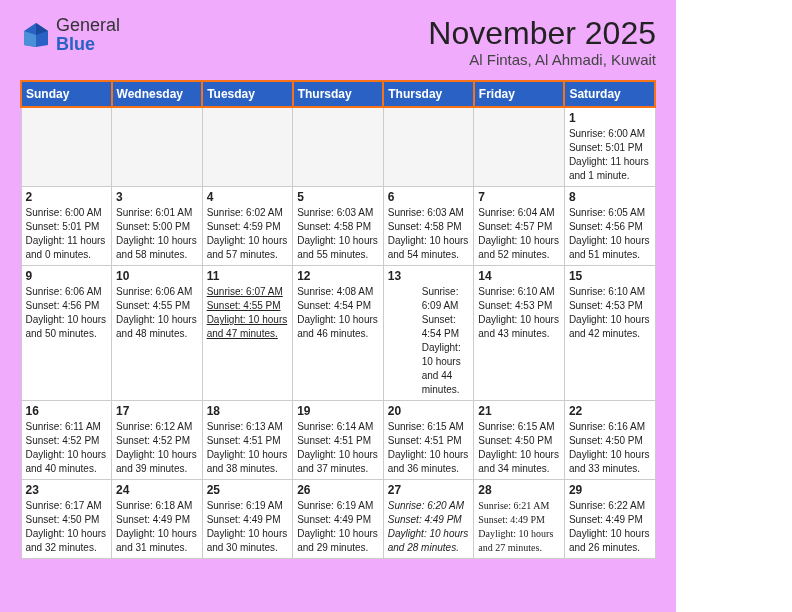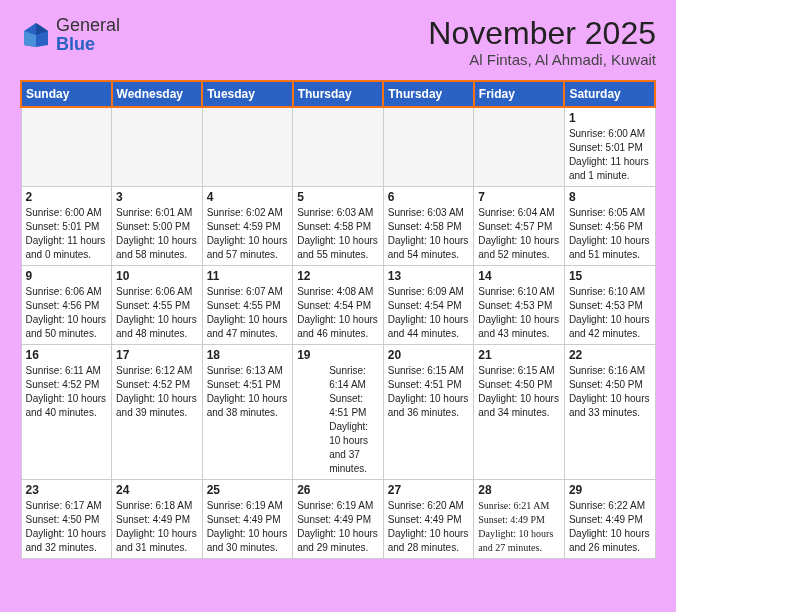--- a/index.html
+++ b/index.html
@@ -205,35 +205,35 @@
           </td>
           <td>
             <span class="day-number">10</span>
             <div class="day-info" style="white-space: pre-line;">Sunrise: 6:06 AM
 Sunset: 4:55 PM
 Daylight: 10 hours
 and 48 minutes.</div>
           </td>
           <td>
             <span class="day-number">11</span>
-            <div class="day-info" style="white-space: pre-line;">Sunrise: 6:07 AM
+            <div class="day-info" style="white-space: pre-line; text-decoration: underline;">Sunrise: 6:07 AM
 Sunset: 4:55 PM
 Daylight: 10 hours
 and 47 minutes.</div>
           </td>
           <td>
             <span class="day-number">12</span>
             <div class="day-info" style="white-space: pre-line;">Sunrise: 4:08 AM
 Sunset: 4:54 PM
 Daylight: 10 hours
 and 46 minutes.</div>
           </td>
           <td>
             <span class="day-number">13</span>
-            <div class="day-info" style="white-space: pre-line;">Sunrise: 6:09 AM
+            <div class="day-info" style="white-space: pre-line; margin-left: 34px;">Sunrise: 6:09 AM
 Sunset: 4:54 PM
 Daylight: 10 hours
 and 44 minutes.</div>
           </td>
           <td>
             <span class="day-number">14</span>
             <div class="day-info" style="white-space: pre-line;">Sunrise: 6:10 AM
 Sunset: 4:53 PM
 Daylight: 10 hours
 and 43 minutes.</div>
@@ -263,21 +263,21 @@
           </td>
           <td>
             <span class="day-number">18</span>
             <div class="day-info" style="white-space: pre-line;">Sunrise: 6:13 AM
 Sunset: 4:51 PM
 Daylight: 10 hours
 and 38 minutes.</div>
           </td>
           <td>
             <span class="day-number">19</span>
-            <div class="day-info" style="white-space: pre-line; margin-left: 32px;">Sunrise: 6:14 AM
+            <div class="day-info" style="white-space: pre-line;">Sunrise: 6:14 AM
 Sunset: 4:51 PM
 Daylight: 10 hours
 and 37 minutes.</div>
           </td>
           <td>
             <span class="day-number">20</span>
             <div class="day-info" style="white-space: pre-line;">Sunrise: 6:15 AM
 Sunset: 4:51 PM
 Daylight: 10 hours
 and 36 minutes.</div>
@@ -321,21 +321,21 @@
           </td>
           <td>
             <span class="day-number">26</span>
             <div class="day-info" style="white-space: pre-line;">Sunrise: 6:19 AM
 Sunset: 4:49 PM
 Daylight: 10 hours
 and 29 minutes.</div>
           </td>
           <td>
             <span class="day-number">27</span>
-            <div class="day-info" style="white-space: pre-line;">Sunrise: 6:20 AM
+            <div class="day-info" style="white-space: pre-line; font-style: italic;">Sunrise: 6:20 AM
 Sunset: 4:49 PM
 Daylight: 10 hours
 and 28 minutes.</div>
           </td>
           <td>
             <span class="day-number">28</span>
             <div class="day-info" style="white-space: pre-line; font-family: Liberation Serif, serif;">Sunrise: 6:21 AM
 Sunset: 4:49 PM
 Daylight: 10 hours
 and 27 minutes.</div>

